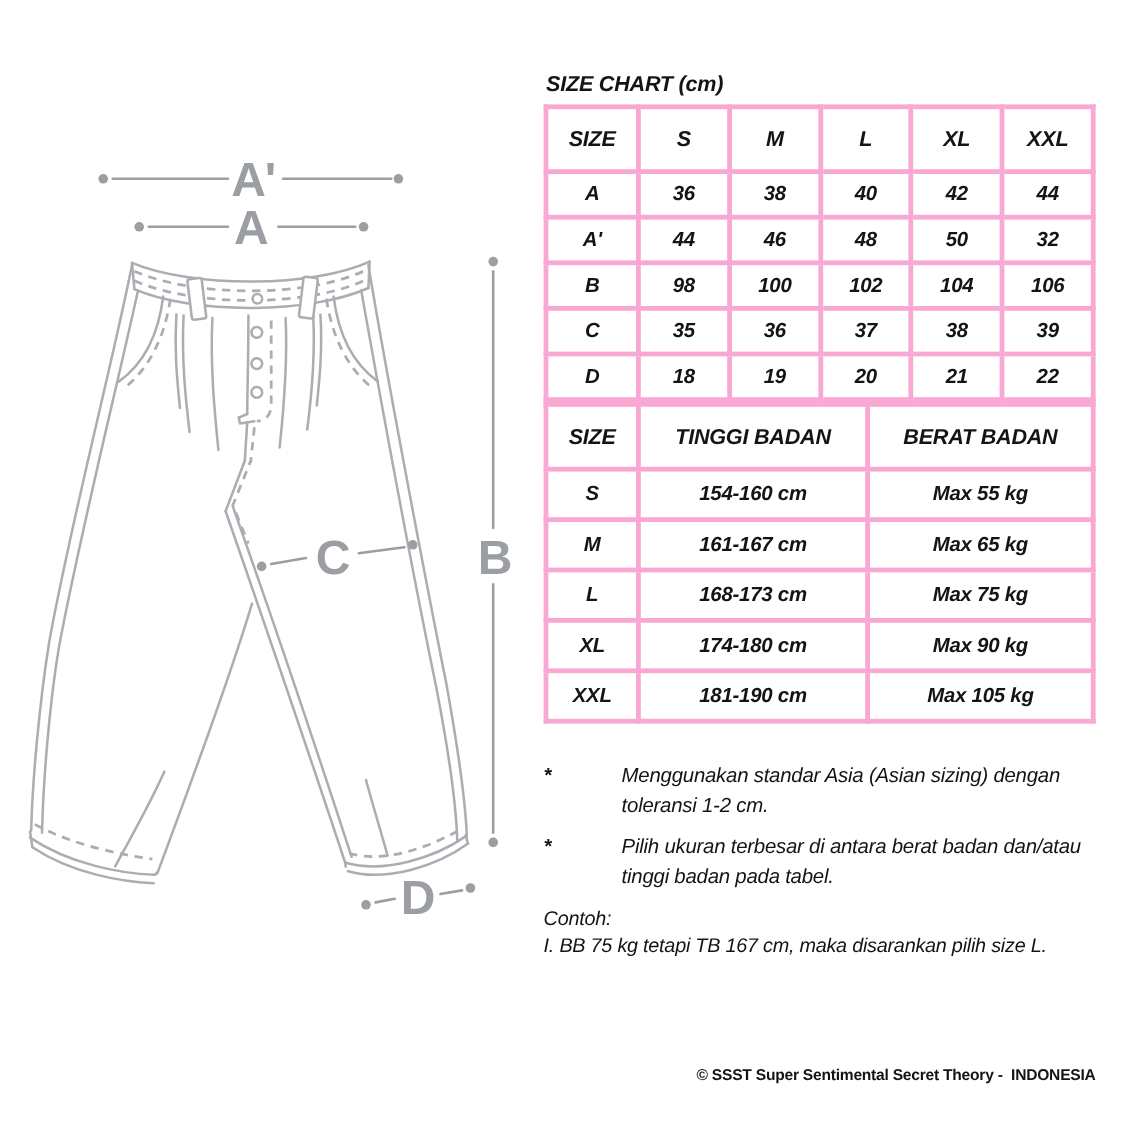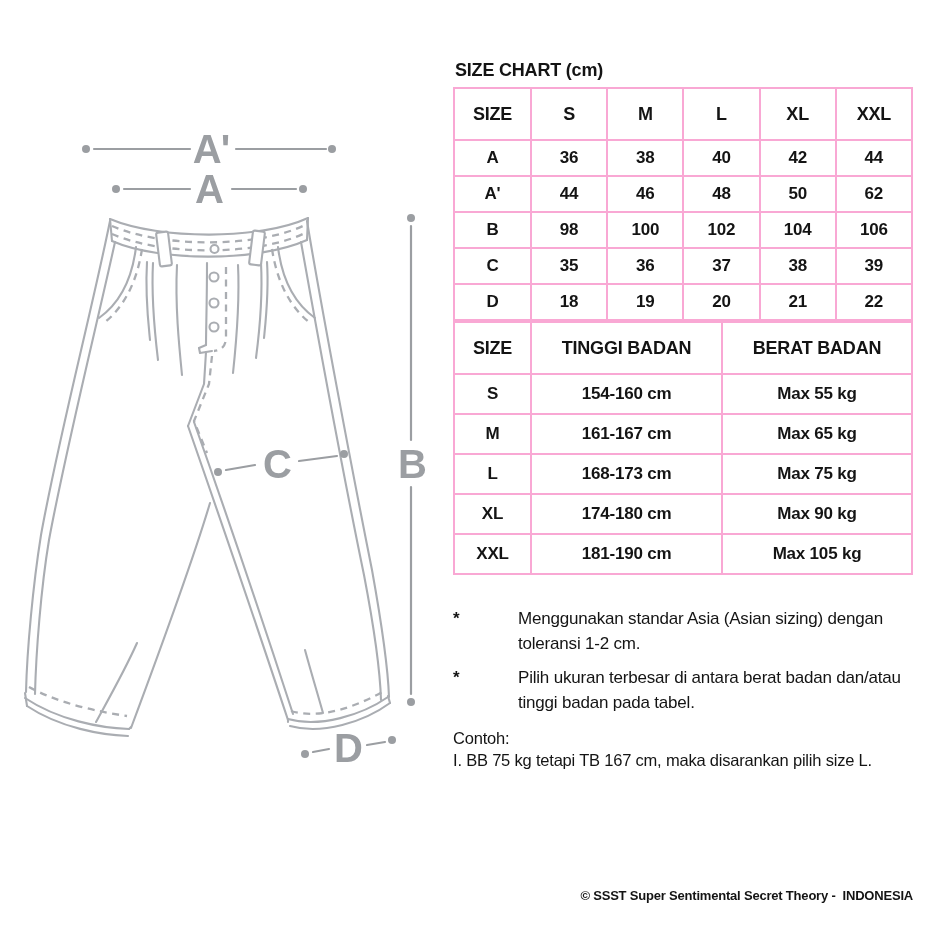--- a/index.html
+++ b/index.html
@@ -10,25 +10,25 @@
   
   .diagram-svg { position:absolute; left:0; top:0; }
   .ln   { stroke:#aaadb2; stroke-width:2.1; fill:none; stroke-linecap:round; stroke-linejoin:round; }
   .dash { stroke:#aaadb2; stroke-width:2.3; fill:none; stroke-dasharray:7 5.5; stroke-linecap:butt; }
   .whitefill { fill:#ffffff; }
   .meas { stroke:#9b9ea2; stroke-width:2.2; fill:none; stroke-linecap:round; }
   .meas-dot { fill:#9b9ea2; stroke:none; }
   .meas-label { fill:#9b9ea2; font-weight:bold; font-size:40px; text-anchor:middle;
                 font-family:"Liberation Sans", sans-serif; letter-spacing:-1px; }
   
-  .right-col { position:absolute; left:453px; top:60px; width:432px; }
+  .right-col { position:absolute; left:453px; top:60px; width:432px;font-style:italic; }
   .section-title { font-size:18px; font-weight:bold; letter-spacing:-0.2px; margin:0 0 6px 2px; }
   .guide-title { margin-top:18px; }
   table { border-collapse:collapse; table-layout:fixed; width:460px; }
-  th, td { border:2px solid #f9a8d4; text-align:center; vertical-align:middle;
+  th, td { border:4px solid #f9a8d4; text-align:center; vertical-align:middle;
            padding:0; letter-spacing:-0.2px; }
   th { font-size:18px; font-weight:bold; height:50px; }
   td { font-size:17px; font-weight:bold; }
   .size-chart-table td { height:34px; }
   .size-guide-table td { height:38px; }
   
   .notes { margin-top:32px; width:462px; }
   .note { display:flex; margin-bottom:10px; font-size:17px; line-height:24.5px; letter-spacing:-0.2px; }
   .note .bullet { width:31px; flex:0 0 31px; font-weight:bold; }
   .note .note-text { flex:1;margin-left:34px; }
@@ -188,21 +188,21 @@
         <td>40</td>
         <td>42</td>
         <td>44</td>
       </tr>
       <tr>
         <td>A'</td>
         <td>44</td>
         <td>46</td>
         <td>48</td>
         <td>50</td>
-        <td>62</td>
+        <td>32</td>
       </tr>
       <tr>
         <td>B</td>
         <td>98</td>
         <td>100</td>
         <td>102</td>
         <td>104</td>
         <td>106</td>
       </tr>
       <tr>

